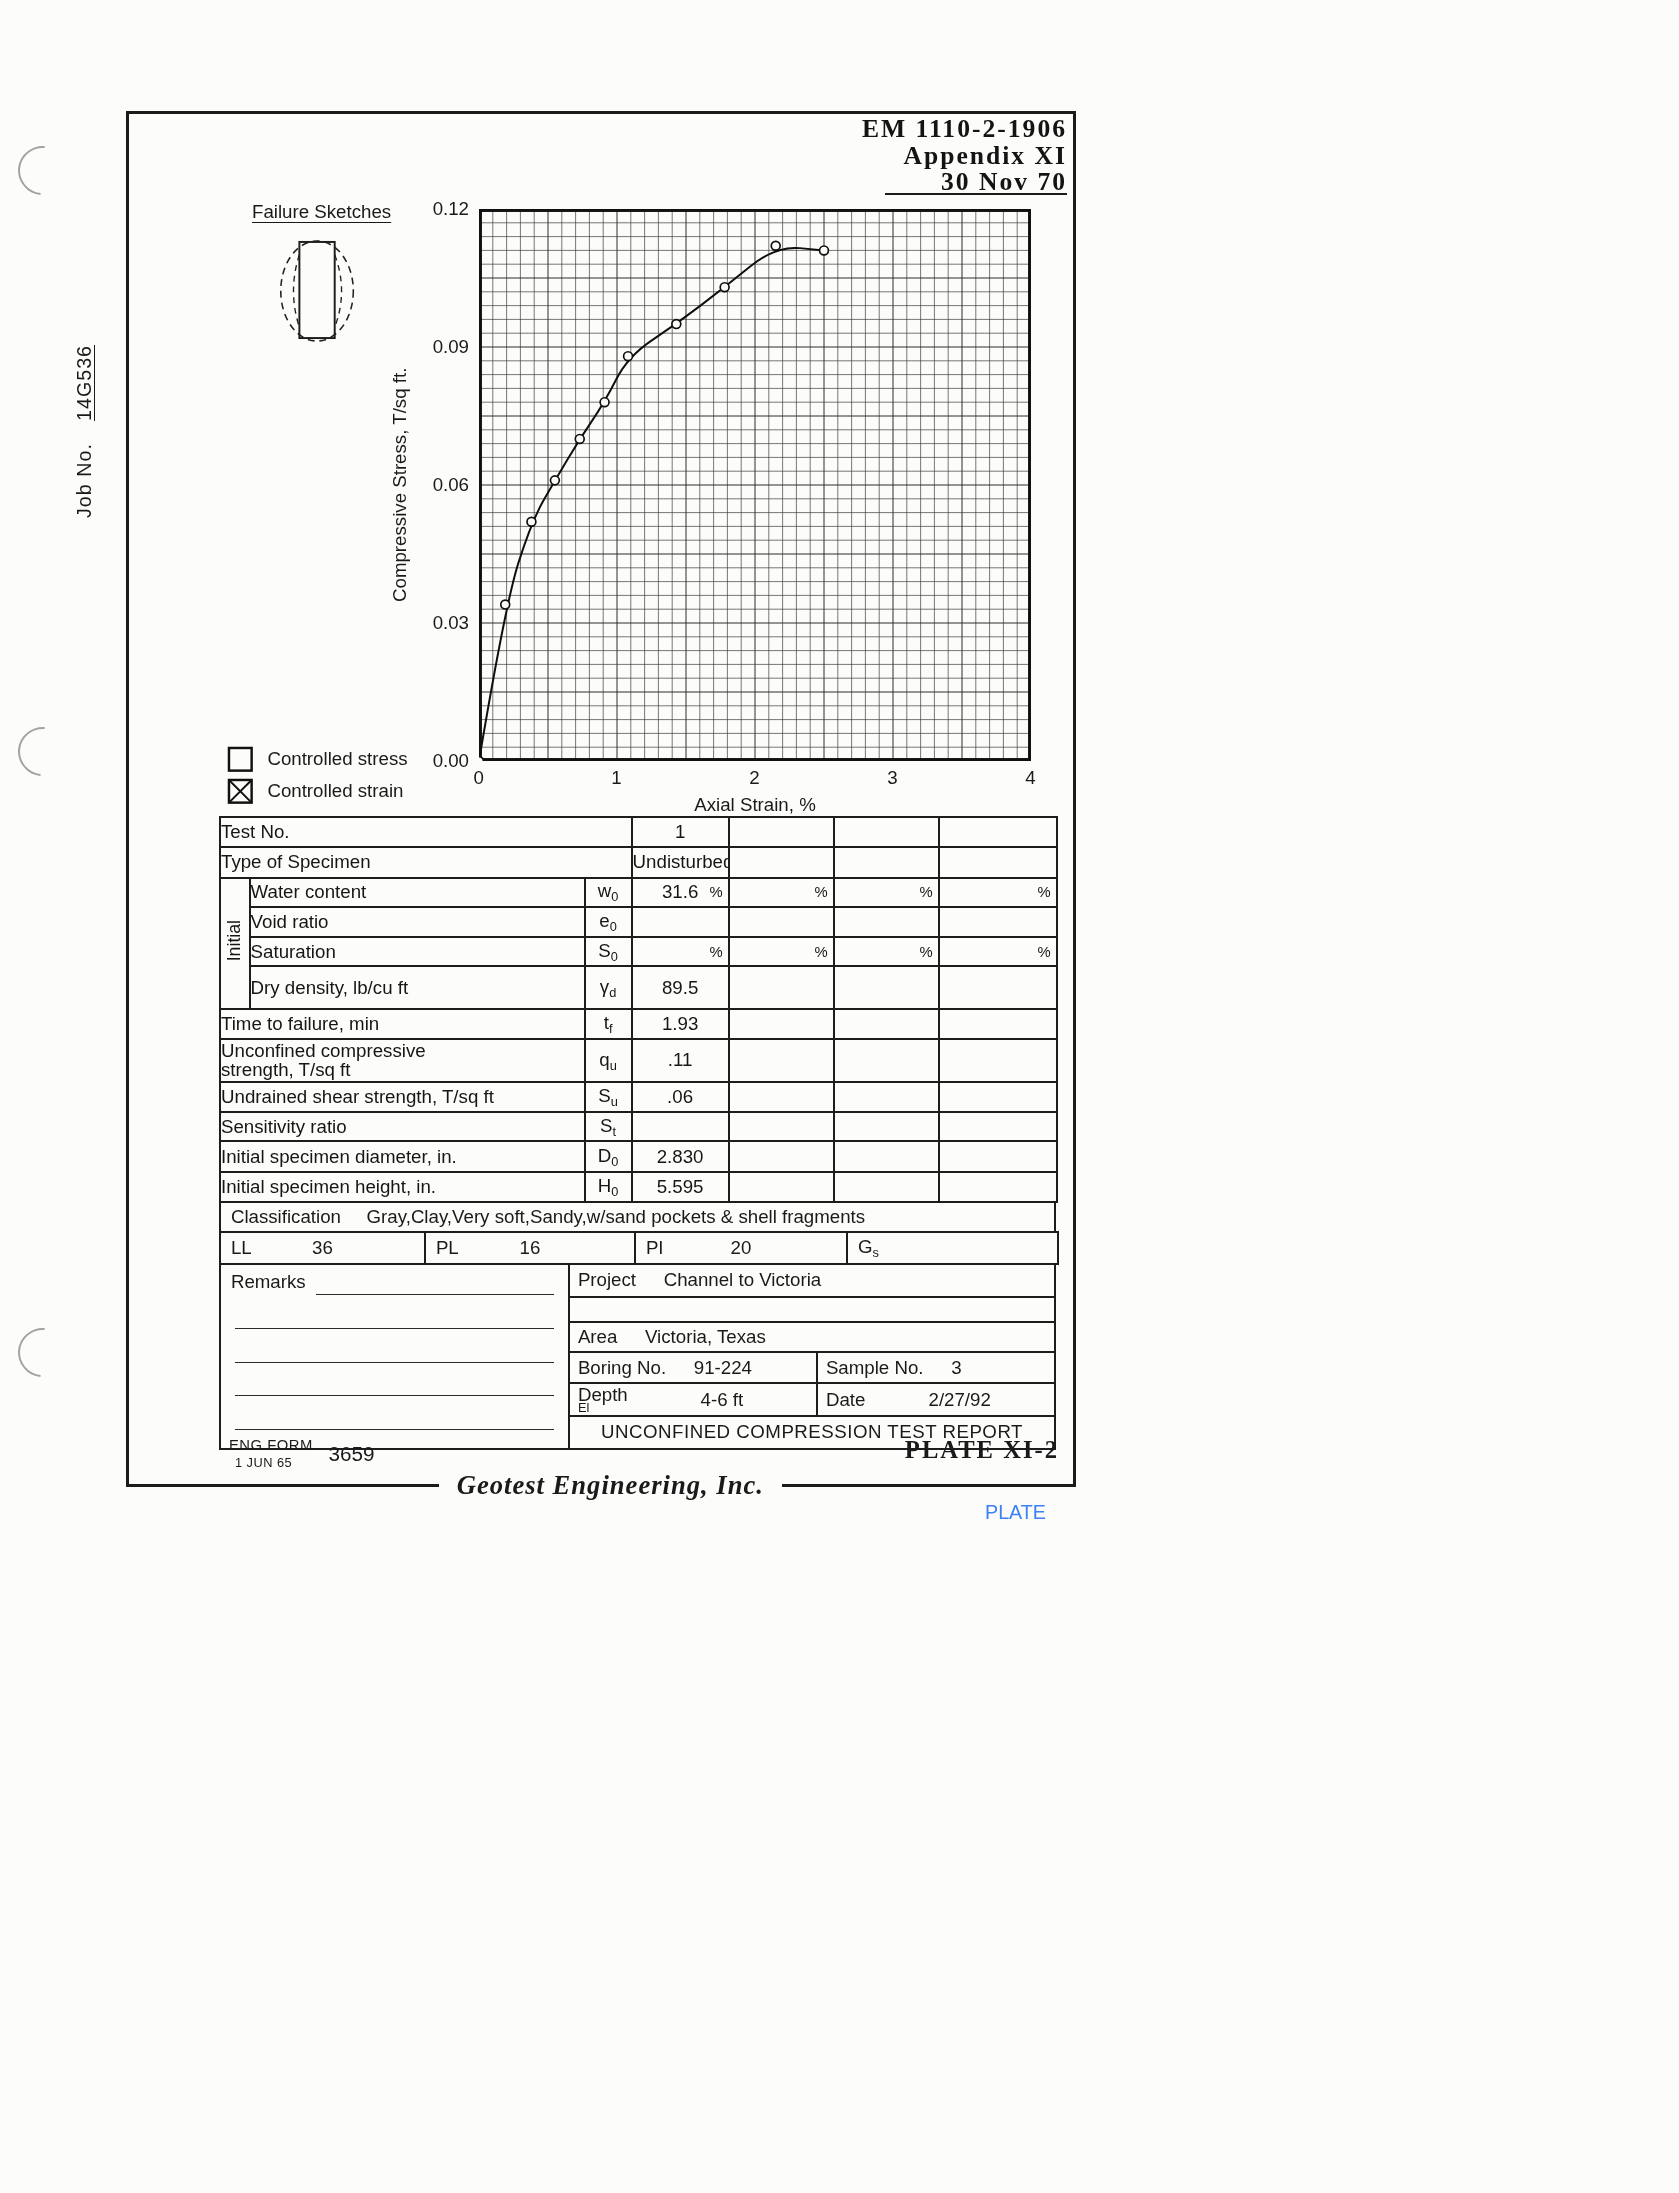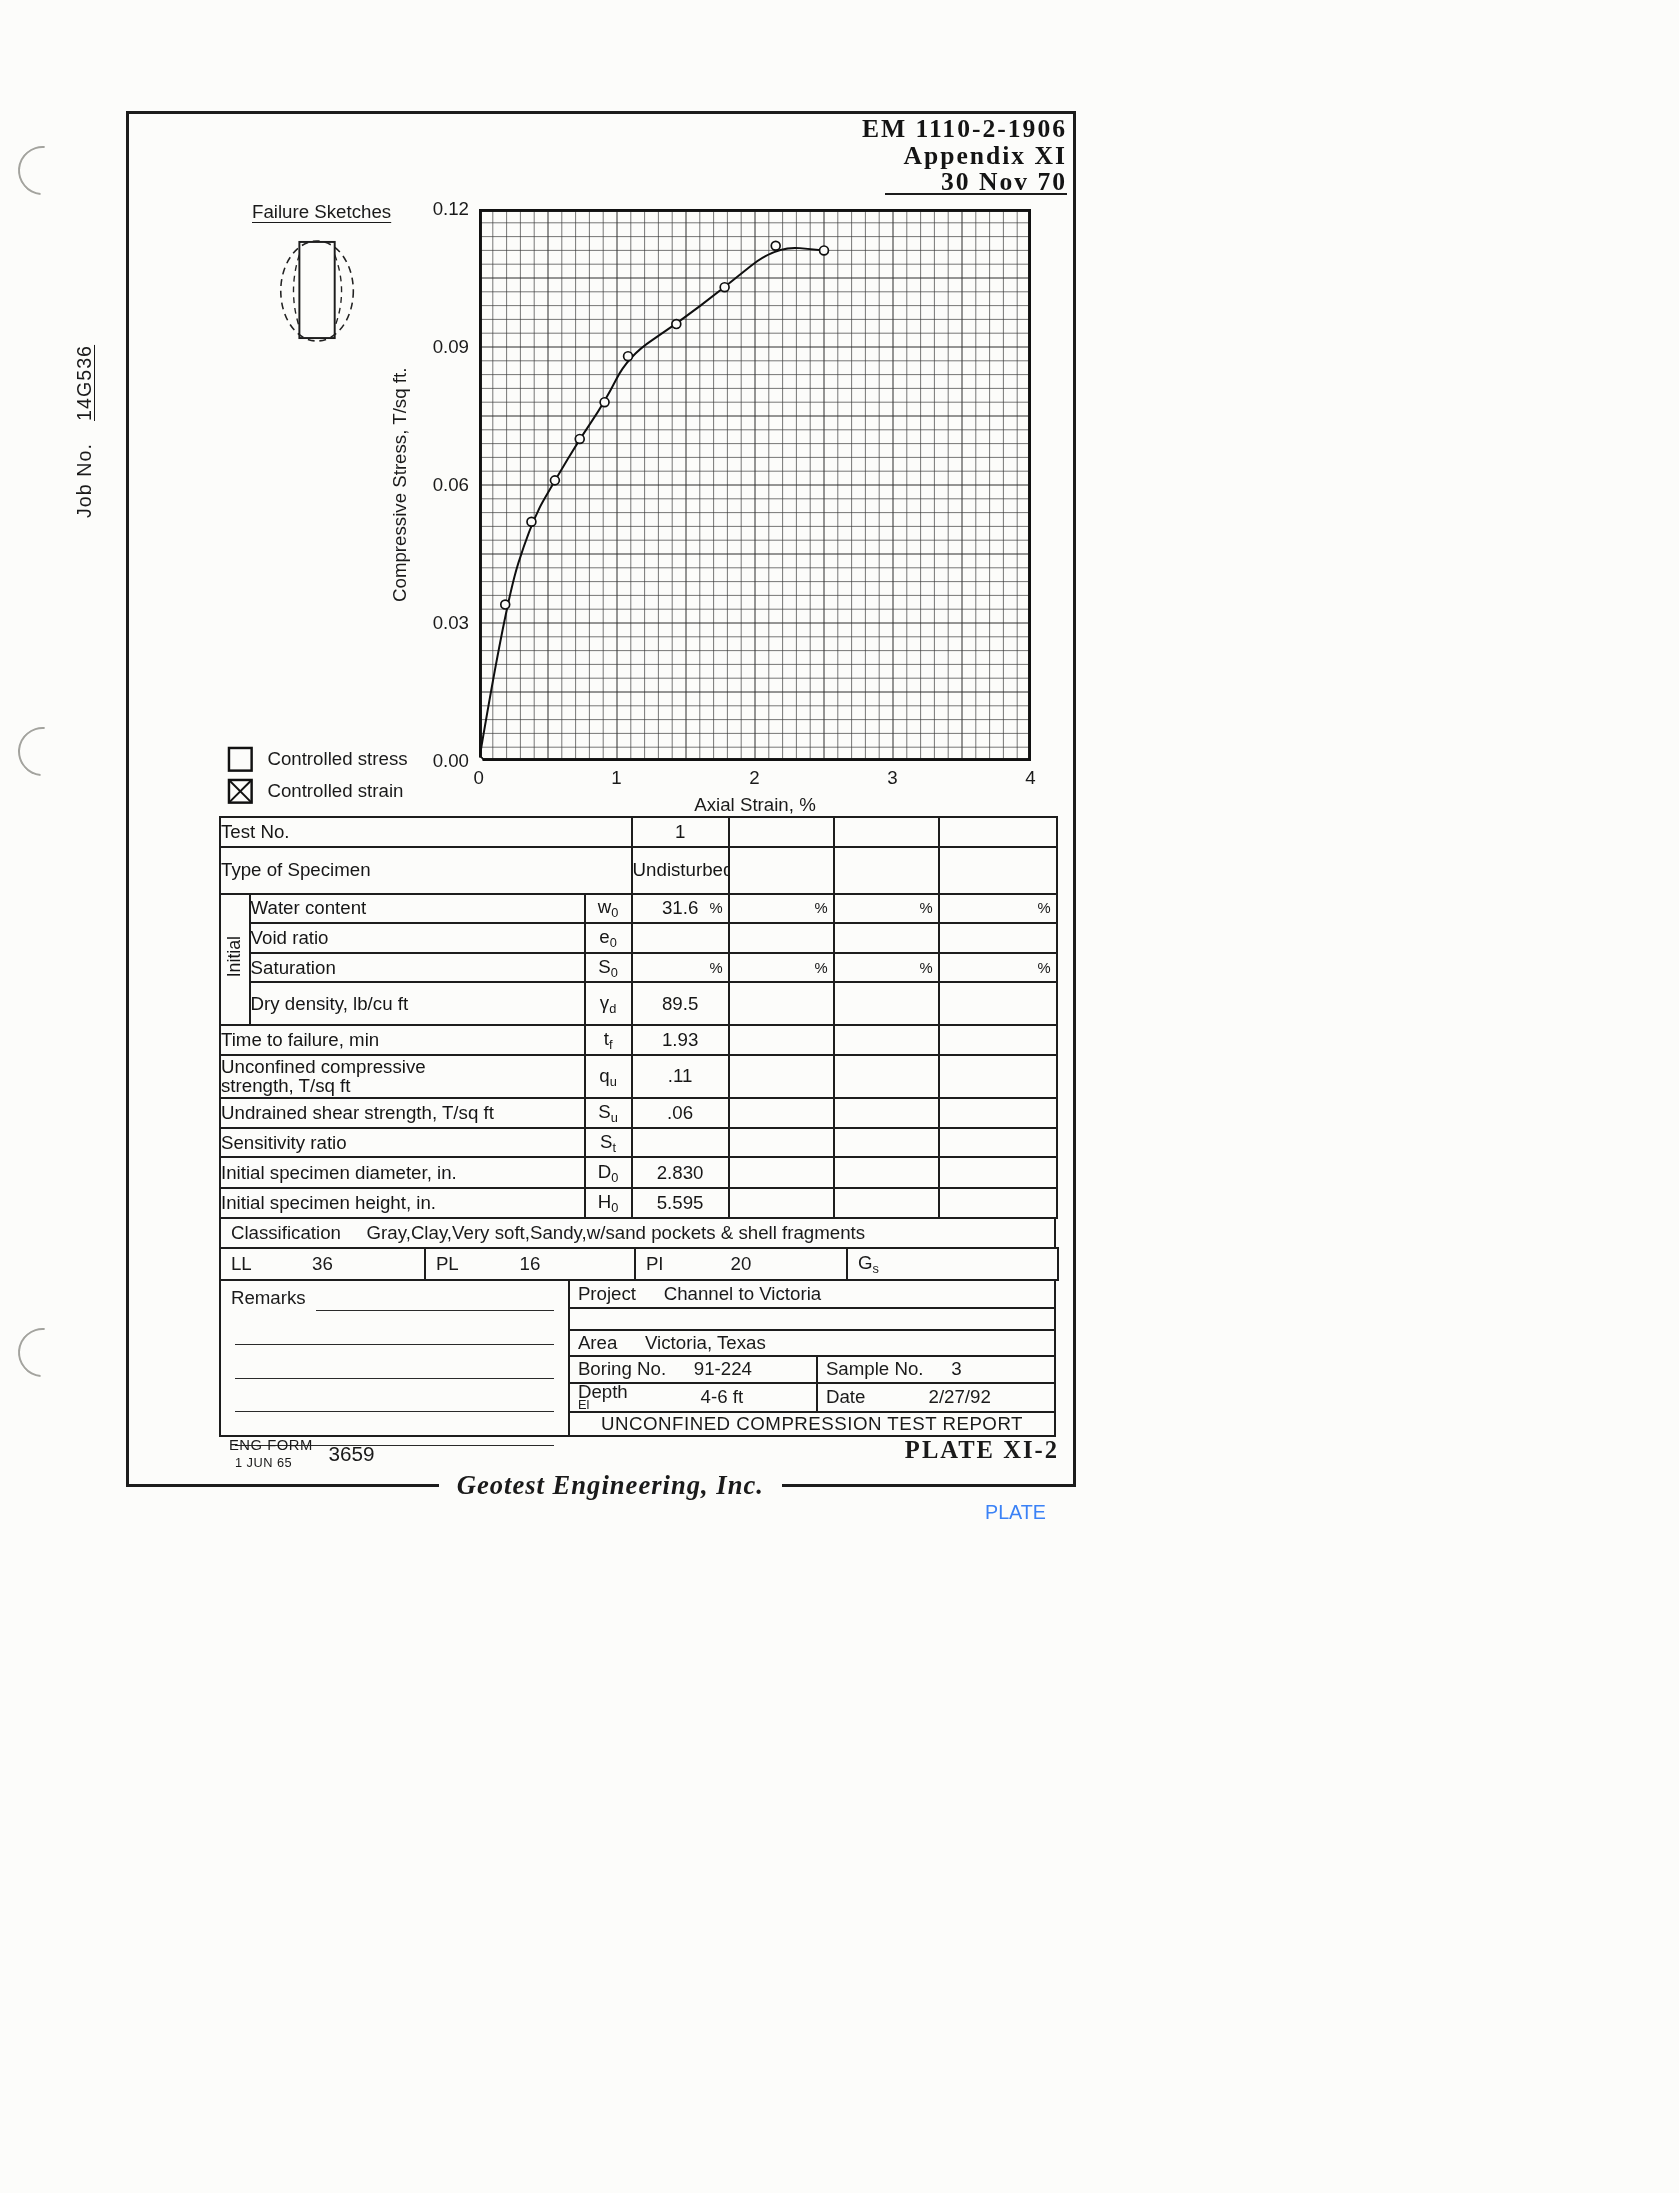--- a/index.html
+++ b/index.html
@@ -81,21 +81,21 @@
     height:31.5px;border:2px solid #1d1d1d;margin-top:-2px;box-sizing:border-box;
     display:flex;align-items:center;gap:25.6px;padding-left:9.9px;font-size:18.7px;
   }
   
   table.att{border-collapse:collapse;table-layout:fixed;width:837px;margin-top:-2px;}
   table.att td{border:2px solid #1d1d1d;height:29.6px;position:relative;font-size:18.7px;padding:0;}
   .alab{position:absolute;left:9.9px;top:50%;transform:translateY(-50%);text-align:right;}
   .aval{display:block;text-align:center;}
   
   .bottom-block{
-    margin-top:-2px;height:158px;border:2px solid #1d1d1d;box-sizing:border-box;
+    margin-top:-2px;height:187px;border:2px solid #1d1d1d;box-sizing:border-box;
     display:flex;font-size:18.7px;
   }
   .remarks-cell{flex:0 0 349px;border-right:2px solid #1d1d1d;position:relative;box-sizing:border-box;}
   .remarks-title{position:absolute;left:9.9px;top:6.9px;}
   .rline{position:absolute;border-top:1.5px solid #2a2a2a;right:13.8px;}
   .bottom-right{flex:1;display:flex;flex-direction:column;}
   .brow{border-bottom:2px solid #1d1d1d;display:flex;align-items:center;box-sizing:border-box;}
   .brow .cell-l{flex:0 0 248px;border-right:2px solid #1d1d1d;align-self:stretch;display:flex;align-items:center;box-sizing:border-box;}
   .brow .cell-r{flex:1;display:flex;align-items:center;}
   .blabel{margin-left:7.9px;}
@@ -293,21 +293,21 @@
           <col style="width:118px">
       </colgroup>
       <tbody>
           <tr style="height:29.6px">
         <td class="lab" colspan="3"><span>Test No.</span></td>
         <td class="val"><span class="vv">1</span></td>
         <td class="val"><span class="vv"></span></td>
         <td class="val"><span class="vv"></span></td>
         <td class="val"><span class="vv"></span></td>
       </tr>
-      <tr style="height:47px">
+      <tr style="height:31px">
         <td class="lab" colspan="3"><span>Type of Specimen</span></td>
         <td class="val"><span class="vv">Undisturbed</span></td>
         <td class="val"><span class="vv"></span></td>
         <td class="val"><span class="vv"></span></td>
         <td class="val"><span class="vv"></span></td>
       </tr>
       <tr style="height:29.6px">
         <td class="vcell" rowspan="4"><span class="vtext">Initial</span></td>
         <td class="lab"><span>Water content</span></td>
         <td class="sym"><span>w</span><span class="sb">0</span></td>

